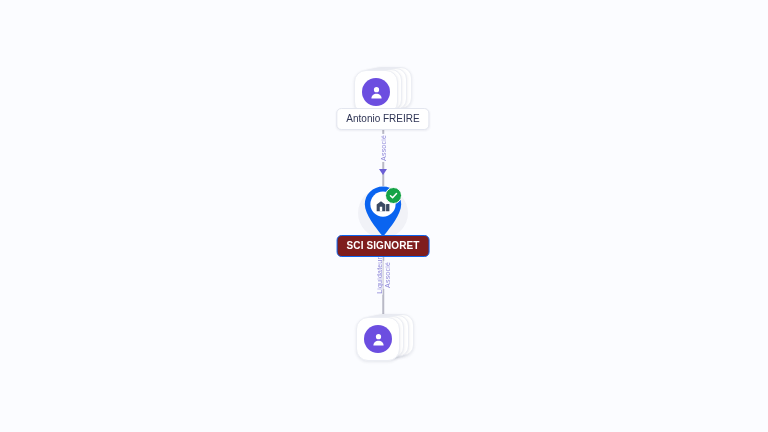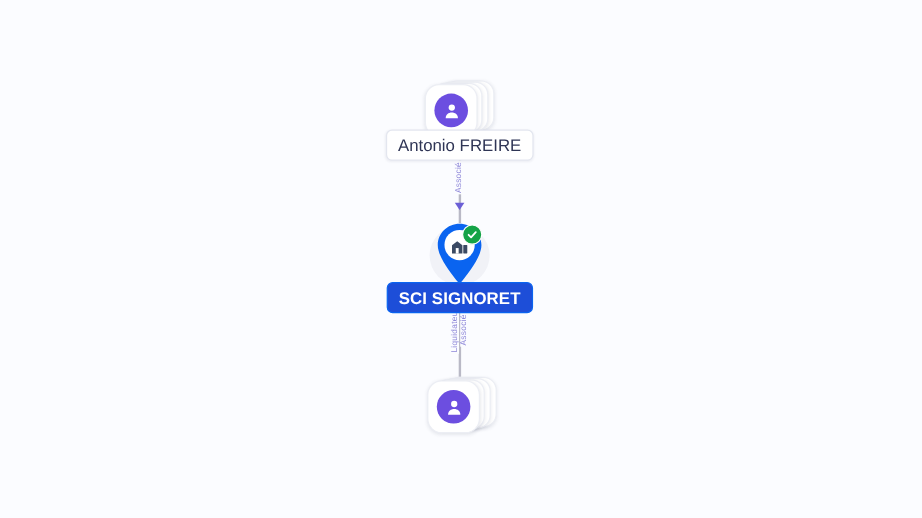--- a/index.html
+++ b/index.html
@@ -156,33 +156,33 @@
     display: flex;
     align-items: center;
     justify-content: center;
   }
 
   
   .node-label {
     position: absolute;
     transform: translateX(-50%);
     white-space: nowrap;
-    font-size: 14px;
+    font-size: 10px;
     line-height: 1;
     padding: 5px 9px;
     border-radius: 5px;
   }
   .label-person {
     background: #ffffff;
     color: #2f3555;
     border: 1px solid #e3e6ef;
     box-shadow: 0 1px 2px rgba(40,45,80,0.07);
   }
   .label-company {
-    background: #1d4ed8;
+    background: #7f1d1d;
     color: #ffffff;
     border: 1px solid #0a64f0;
     font-weight: bold;
     letter-spacing: 0.1px;
   }
   .label-top     { left: 383px; top: 108px; }
   .label-company-pos { left: 383px; top: 235px; }
   .label-bottom  { left: 385px; top: 354px; }
 </style>
 </head>

